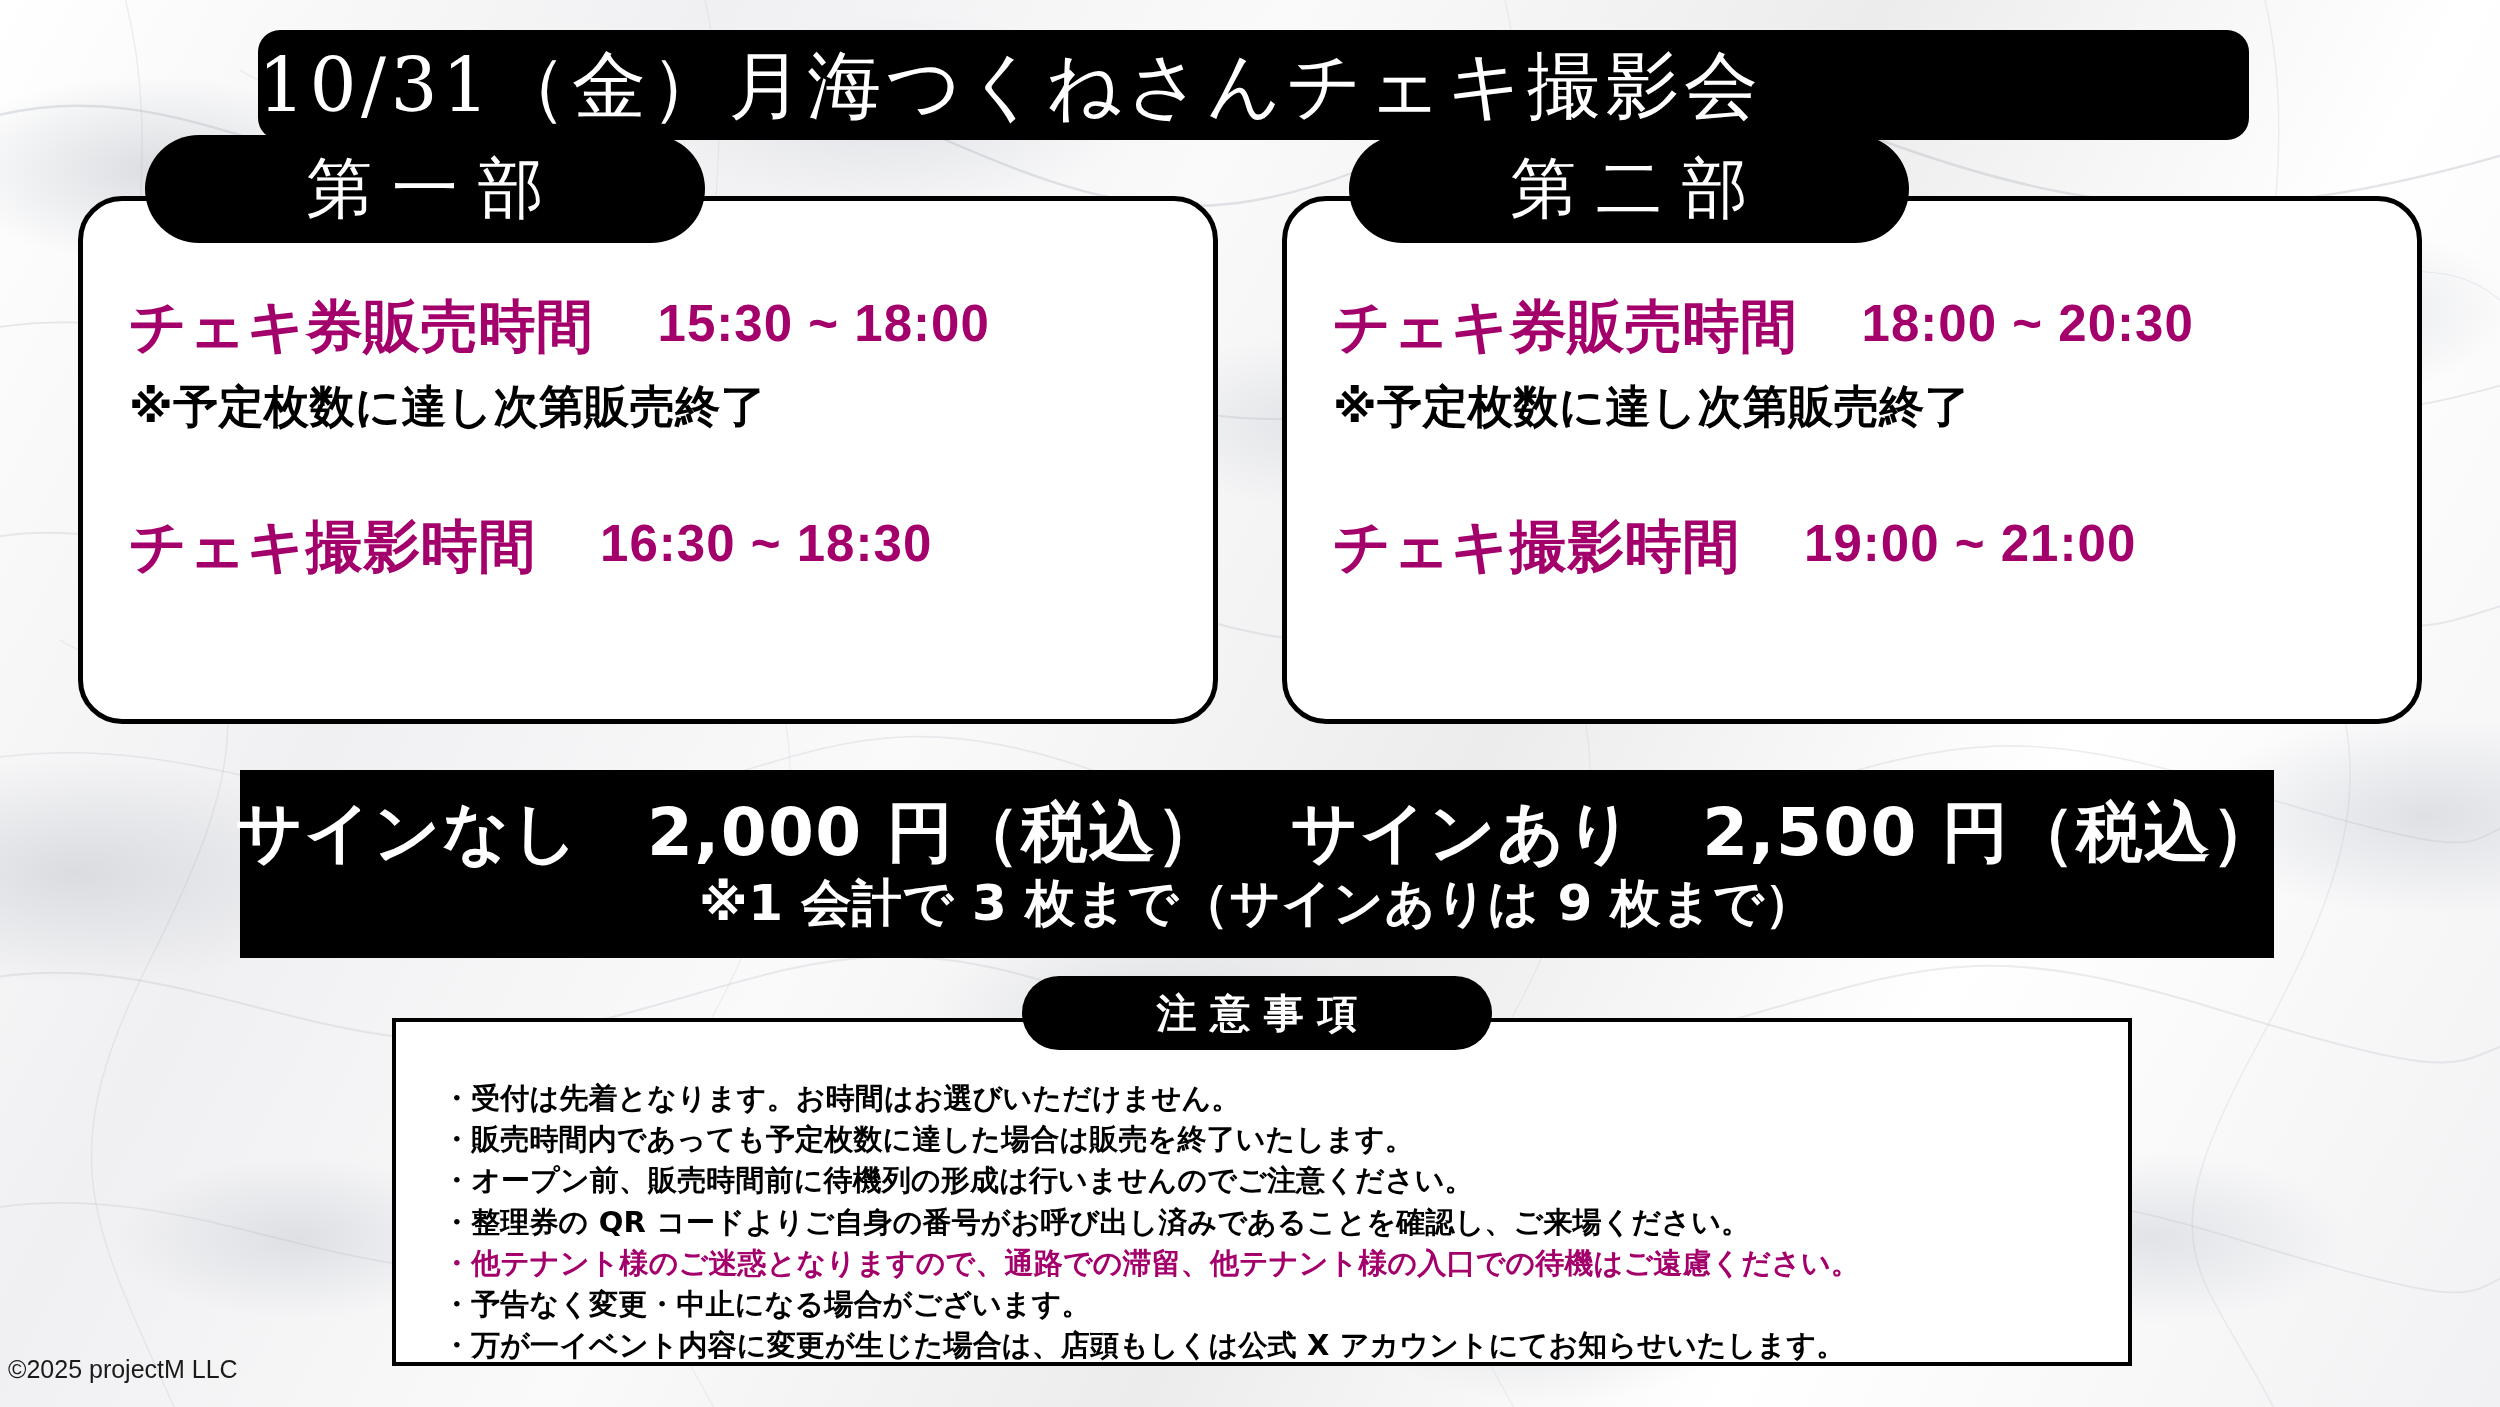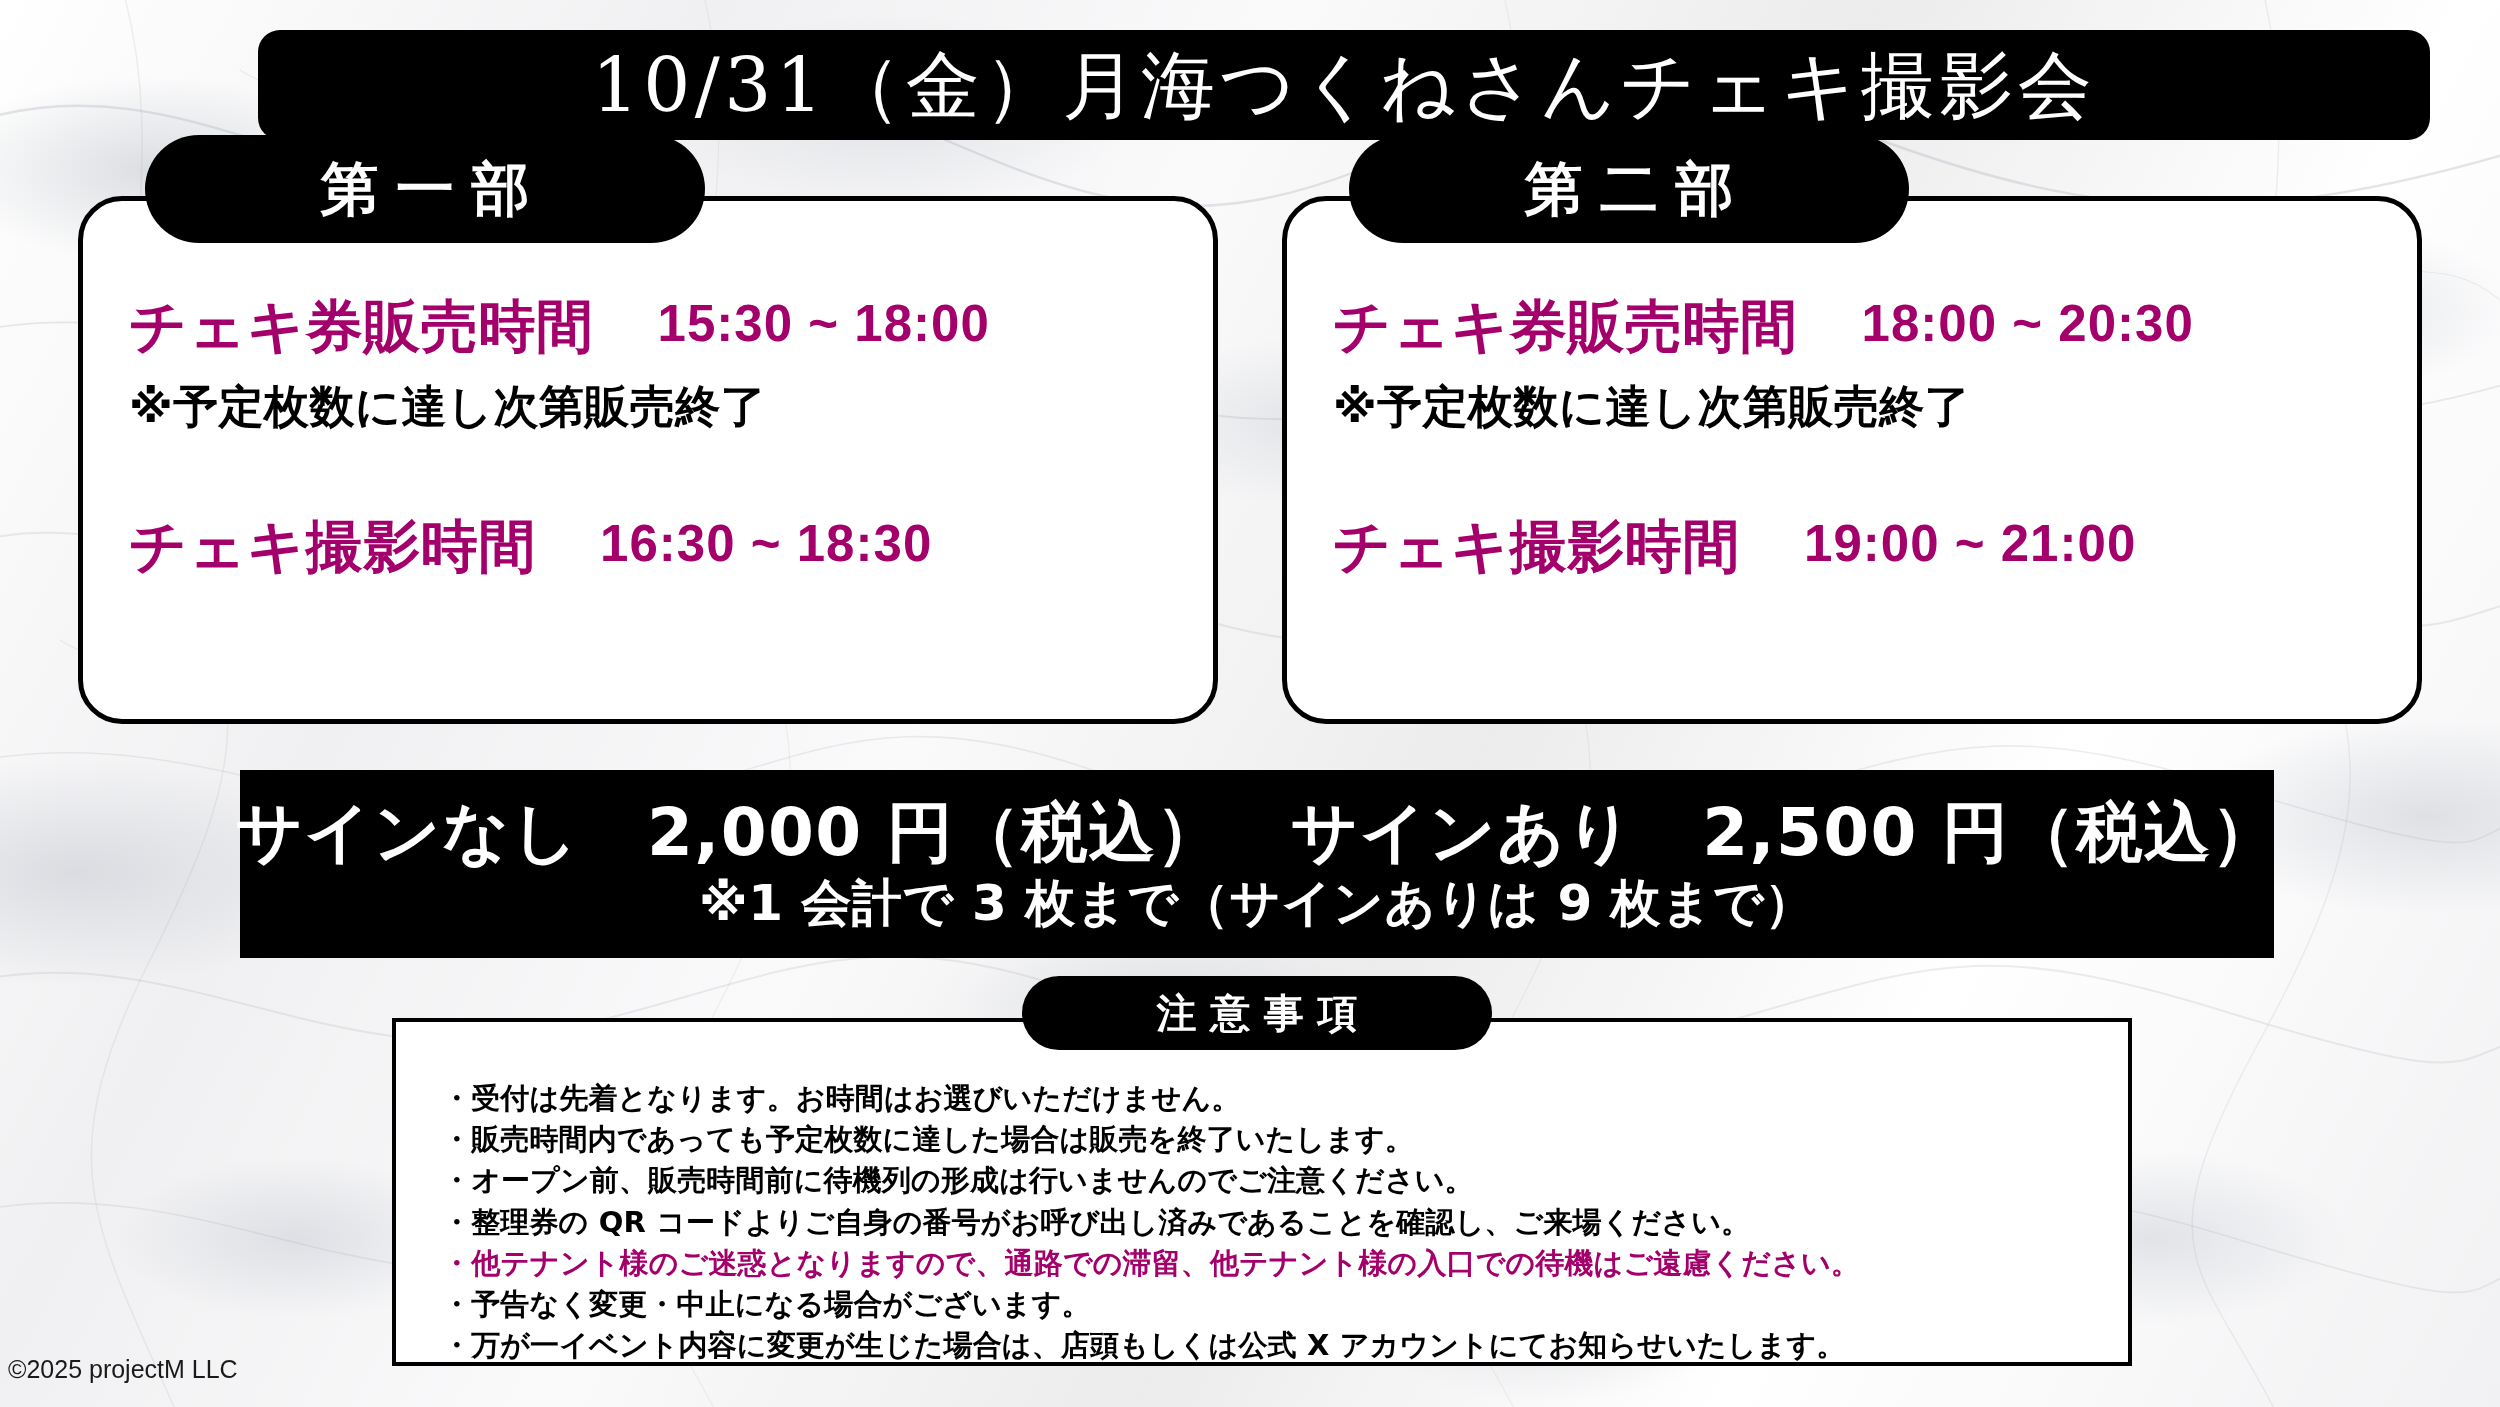--- a/index.html
+++ b/index.html
@@ -45,27 +45,26 @@
     position: absolute;
     inset: 0;
     opacity: 0.55;
   }
 
   
   #title-banner {
     position: absolute;
     left: 258px;
     top: 30px;
-    width: 2172px;
+    width: 1991px;
     height: 110px;
     border-radius: 22px;
     background: #000000;
     display: flex;
     align-items: center;
-    justify-content: center;
     z-index: 5;
   }
   #title-text {
     color: #ffffff;
     font-family: "DejaVu Serif", "Liberation Serif", serif;
     font-size: 74px;
     letter-spacing: 0.06em;
     line-height: 1;
     white-space: nowrap;
     font-weight: 400;
@@ -90,22 +89,22 @@
     background: #000000;
     display: flex;
     align-items: center;
     justify-content: center;
     z-index: 4;
   }
   #badge-1 { left: 62px; width: 560px; }
   #badge-2 { left: 62px; width: 560px; }
   .part-badge-label {
     color: #ffffff;
-    font-size: 58px;
-    font-weight: 700;
+    font-size: 66px;
+    font-weight: 400;
     letter-spacing: 0.30em;
     text-indent: 0.30em;
     font-family: "DejaVu Sans", "Liberation Sans", sans-serif;
     line-height: 1;
   }
 
   .card-body {
     position: absolute;
     left: 46px;
     right: 34px;

